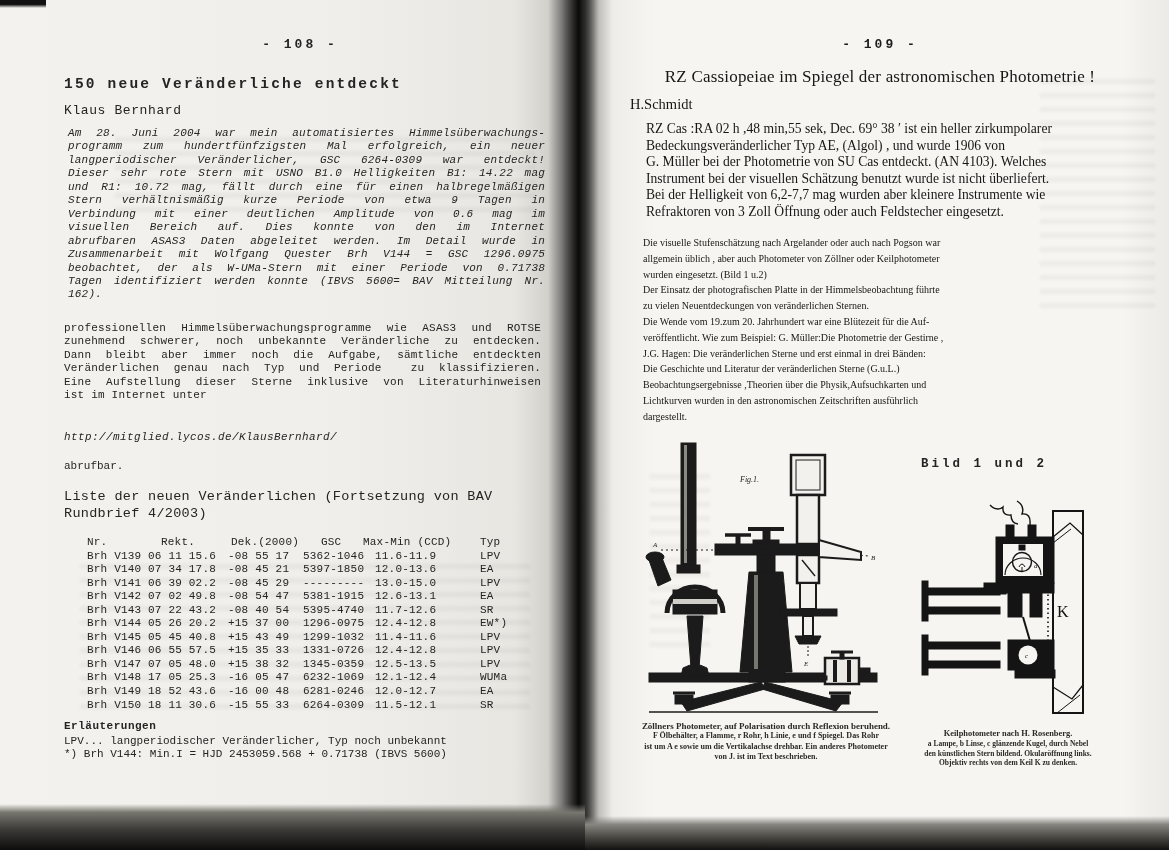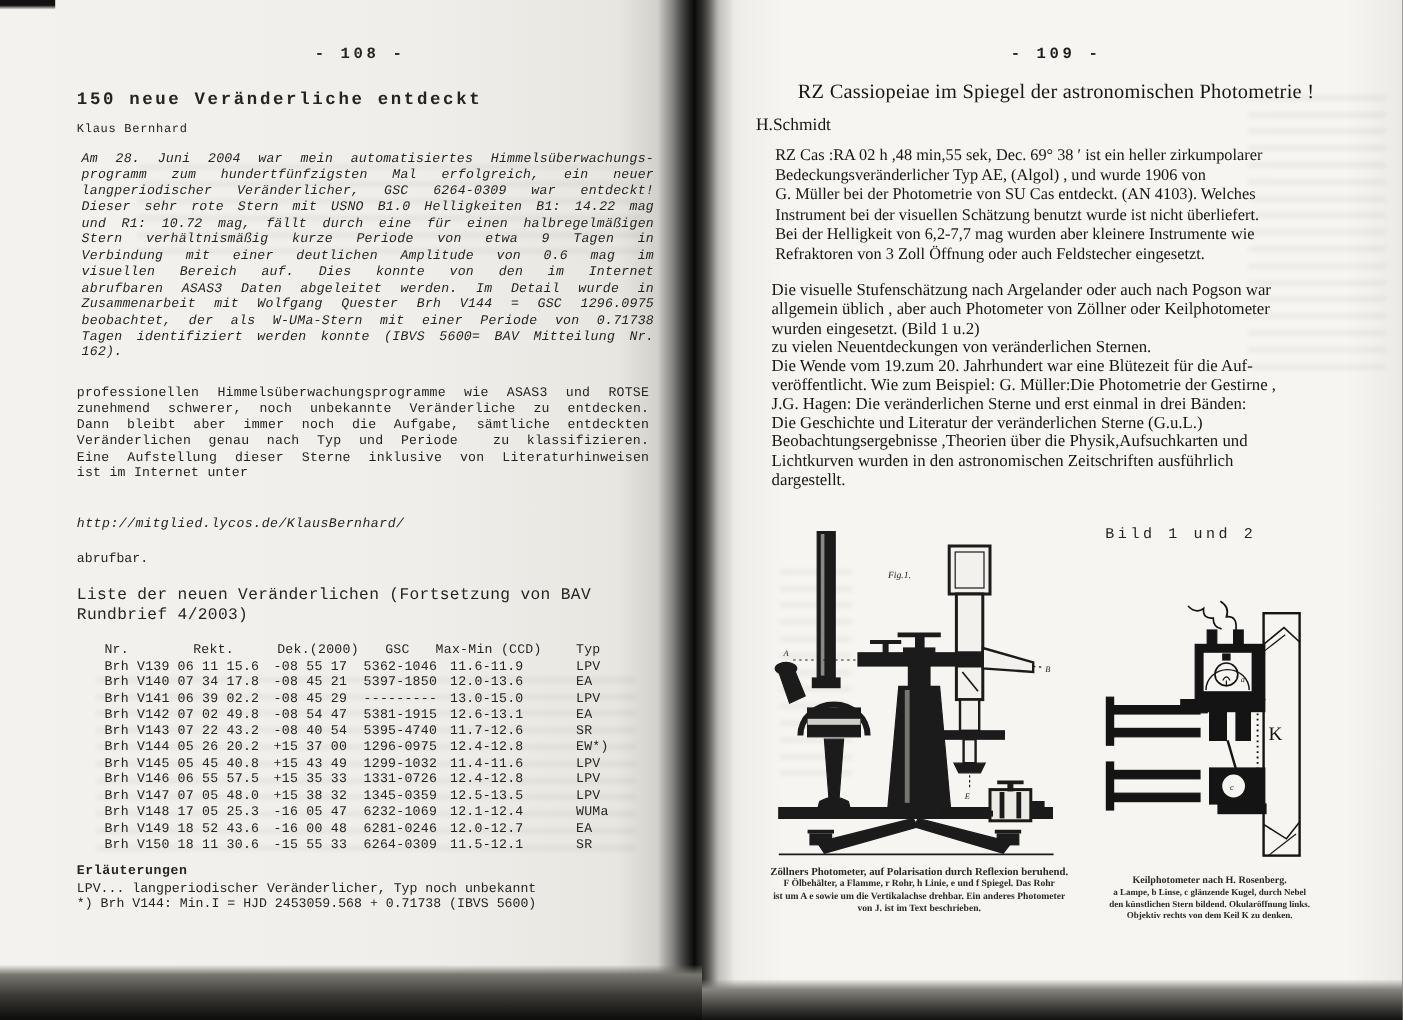--- a/index.html
+++ b/index.html
@@ -23,42 +23,42 @@
 
   
   .bleed{opacity:.055;filter:blur(1.6px);pointer-events:none;
     background:repeating-linear-gradient(180deg,transparent 0 4px,#4a4a48 4px 9px,transparent 9px 14px);}
 
   
   .ln{white-space:pre-wrap;}
   .j{text-align:justify;text-align-last:justify;}
   #lp-pagenum{left:230px;top:37px;width:140px;text-align:center;font-size:13px;font-weight:bold;letter-spacing:3px;}
   #lp-title{left:64px;top:76px;font-size:14.5px;font-weight:bold;letter-spacing:2.2px;}
-  #lp-author{left:64px;top:103px;font-size:10px;letter-spacing:.6px;}
+  #lp-author{left:64px;top:103px;font-size:13px;letter-spacing:.6px;}
   #lp-para1{left:68px;top:127px;width:477px;font-size:11px;line-height:13.45px;letter-spacing:.2px;font-style:italic;}
   #lp-para2{left:64px;top:322px;width:477px;font-size:11px;line-height:13.45px;letter-spacing:.2px;}
   #lp-url{left:64px;top:431px;font-size:11px;font-style:italic;letter-spacing:.4px;}
   #lp-abrufbar{left:64px;top:460px;font-size:11px;}
   #lp-listhead{left:64px;top:489px;font-size:13.5px;font-weight:normal;line-height:16.8px;letter-spacing:.3px;}
   #lp-table{left:64px;top:536px;width:478px;font-size:11px;line-height:13.55px;letter-spacing:.2px;margin-left:23px;}
   .trow{display:flex;}
   .trow .c{flex:0 0 auto;white-space:pre;box-sizing:border-box;}
   .c0{width:61px;}.c1{width:80px;}.c2{width:75px;}.c3{width:60px;}.c4{width:117px;}.c5{width:60px;}
   .hdr .c1{padding-left:13px;}.hdr .c2{padding-left:3px;}.hdr .c3{padding-left:18px;}
   .bdy .c4{padding-left:12px;}
   #lp-noteshead{left:64px;top:720px;font-size:11px;font-weight:bold;letter-spacing:.5px;}
   #lp-notes{left:64px;top:735px;width:480px;font-size:11px;line-height:13.2px;}
 
   
   #rp-pagenum{left:810px;top:37px;width:140px;text-align:center;font-size:13px;font-weight:bold;letter-spacing:3px;font-family:"Liberation Mono","DejaVu Sans Mono",monospace;color:#1d1d1d;}
   #rp-title{left:630px;top:67px;width:500px;text-align:center;font-size:17px;letter-spacing:.2px;}
   #rp-author{left:630px;top:96px;width:500px;font-size:14.5px;}
   #rp-para1{left:646px;top:121px;width:508px;font-size:13.6px;line-height:16.5px;}
-  #rp-para2{left:643px;top:235px;width:516px;font-size:14px;line-height:15.8px;}
-  #rp-bild{left:873px;top:438px;font-size:12.5px;font-weight:normal;letter-spacing:3px;padding-left:48px;}
+  #rp-para2{left:643px;top:235px;width:516px;font-size:10px;line-height:15.8px;}
+  #rp-bild{left:873px;top:457px;font-size:12.5px;font-weight:bold;letter-spacing:3px;padding-left:48px;}
 
   
   #fig1{left:645px;top:440px;}
   #fig2{left:920px;top:495px;}
   .figcap{text-align:center;font-weight:bold;color:#2a2a28;}
   #fig1-cap{left:638px;top:721px;width:256px;font-size:8px;line-height:10.3px;}
   #fig2-cap{left:918px;top:729px;width:180px;font-size:7.5px;line-height:9.8px;}
   .figcap .ln:first-child{font-size:1.12em;}
 </style>
 </head>
@@ -228,20 +228,21 @@
     <div class="ln">Bedeckungsveränderlicher Typ AE, (Algol) , und wurde 1906 von</div>
     <div class="ln">G. Müller bei der Photometrie von SU Cas entdeckt. (AN 4103). Welches</div>
     <div class="ln">Instrument bei der visuellen Schätzung benutzt wurde ist nicht überliefert.</div>
     <div class="ln">Bei der Helligkeit von 6,2-7,7 mag wurden aber kleinere Instrumente wie</div>
     <div class="ln">Refraktoren von 3 Zoll Öffnung oder auch Feldstecher eingesetzt.</div>
   </div>
 <div class="abs serif" id="rp-para2">
     <div class="ln">Die visuelle Stufenschätzung nach Argelander oder auch nach Pogson war</div>
     <div class="ln">allgemein üblich , aber auch Photometer von Zöllner oder Keilphotometer</div>
     <div class="ln">wurden eingesetzt. (Bild 1 u.2)</div>
+    <div class="ln">Der Einsatz der photografischen Platte in der Himmelsbeobachtung führte</div>
     <div class="ln">zu vielen Neuentdeckungen von veränderlichen Sternen.</div>
     <div class="ln">Die Wende vom 19.zum 20. Jahrhundert war eine Blütezeit für die Auf-</div>
     <div class="ln">veröffentlicht. Wie zum Beispiel: G. Müller:Die Photometrie der Gestirne ,</div>
     <div class="ln">J.G. Hagen: Die veränderlichen Sterne und erst einmal in drei Bänden:</div>
     <div class="ln">Die Geschichte und Literatur der veränderlichen Sterne (G.u.L.)</div>
     <div class="ln">Beobachtungsergebnisse ,Theorien über die Physik,Aufsuchkarten und</div>
     <div class="ln">Lichtkurven wurden in den astronomischen Zeitschriften ausführlich</div>
     <div class="ln">dargestellt.</div>
   </div>
 <div class="abs mono" id="rp-bild">Bild 1 und 2</div>

